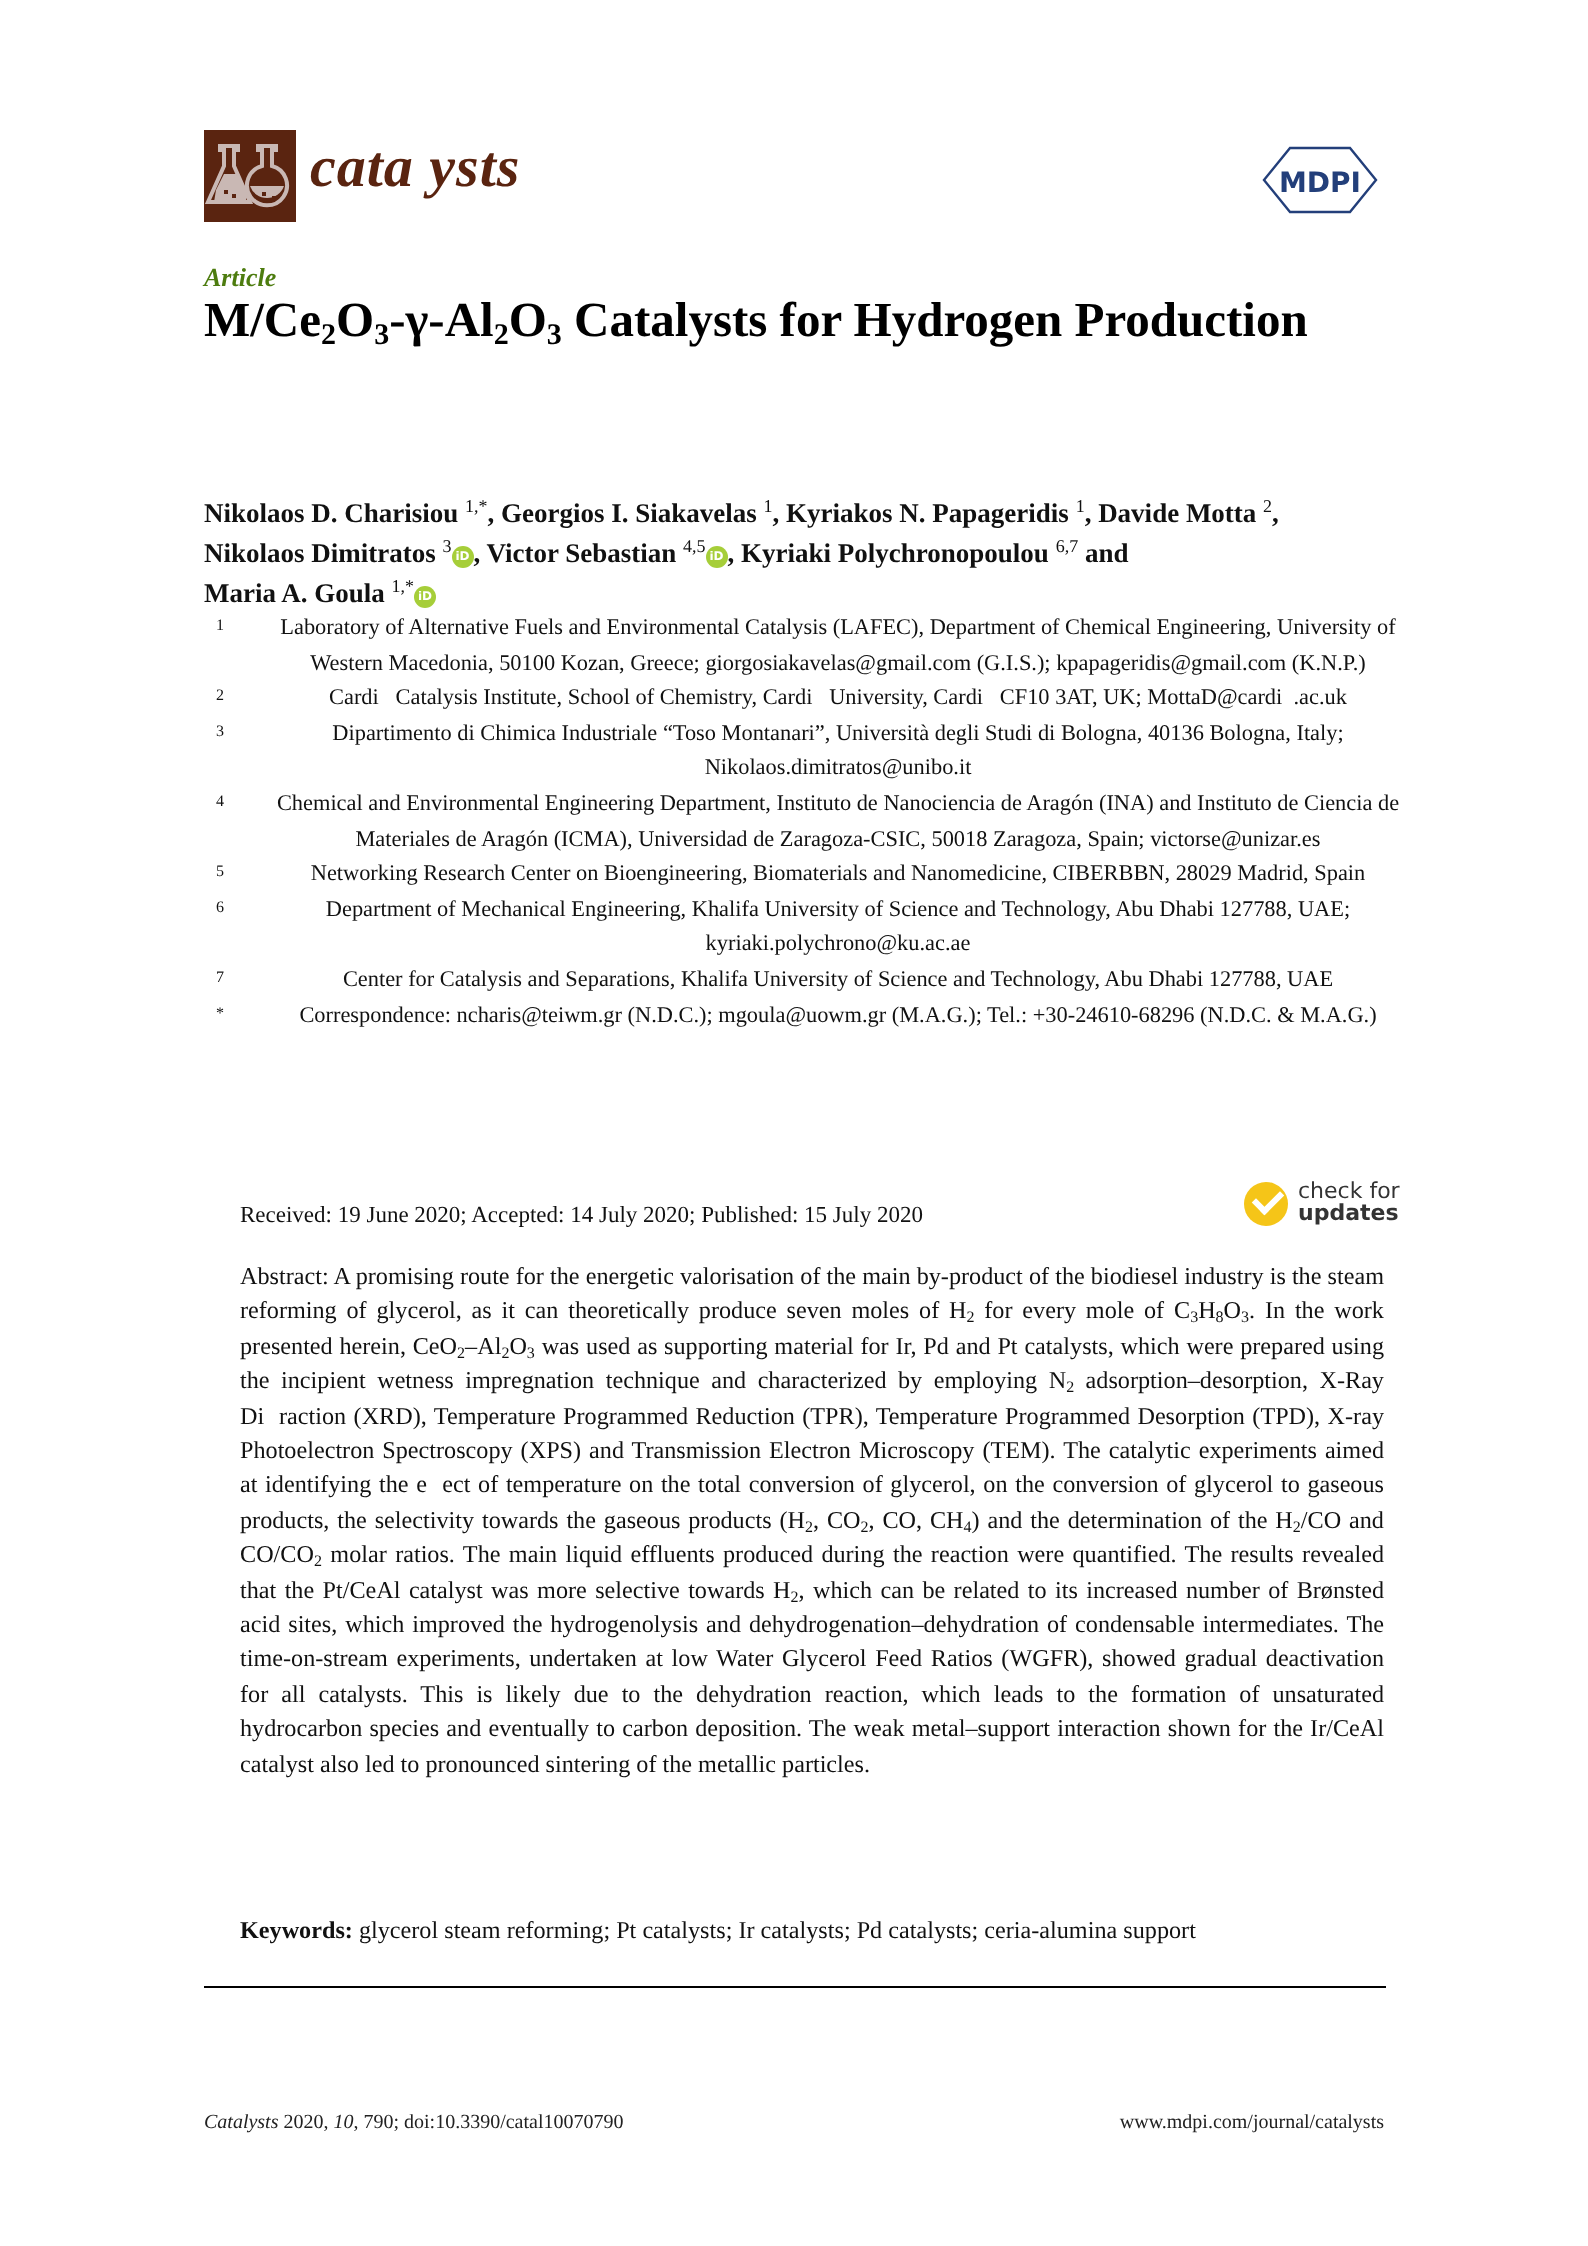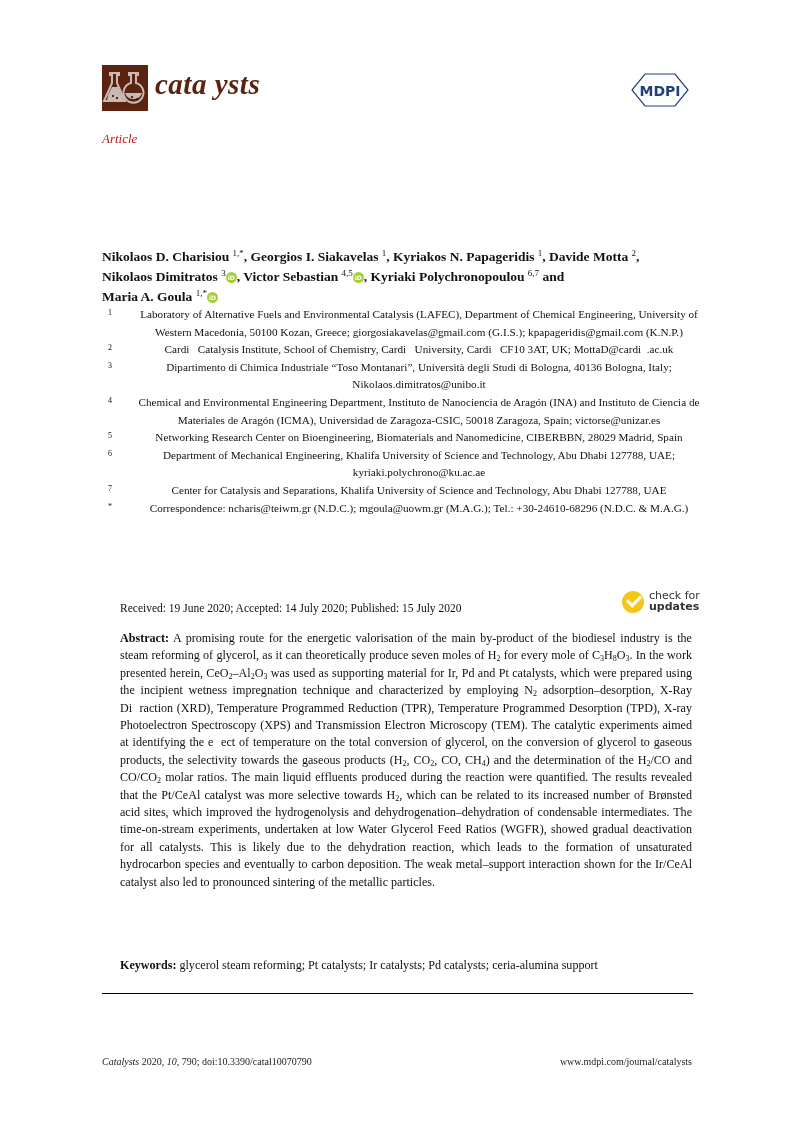--- a/index.html
+++ b/index.html
@@ -20,21 +20,21 @@
       font-family: "Liberation Serif", serif;
       font-style: italic; font-weight: bold;
       font-size: 29px; color: #5a2410; letter-spacing: 0.5px;
     }
     .mdpi-logo { left: 631px; top: 73px; width: 58px; height: 34px; }
 
     
     .article-type {
       left: 102px; top: 131px;
       font-family: "Liberation Serif", serif; font-style: italic;
-      font-size: 13px; color: #b91c1c;
+      font-size: 13px; color: #4d7c0f; font-weight: bold;
     }
     .title {
       left: 102px; top: 146px; width: 600px;
       font-family: "Liberation Serif", serif; font-weight: bold;
       font-size: 24.5px; line-height: 29px; color: #000;
     }
     .title sub { font-size: 15px; vertical-align: -4px; line-height: 0; }
 
     
     .authors {
@@ -79,21 +79,21 @@
       font-family: "DejaVu Sans", sans-serif; font-size: 11px; line-height: 10.5px; color: #333;
     }
     .check-text .b { font-weight: bold; }
 
     
     .abstract {
       left: 120px; top: 630px; width: 572px;
       font-family: "Liberation Serif", serif;
       font-size: 12.1px; line-height: 17.4px; text-align: justify; color: #111;
     }
-    .abstract b { font-weight: bold; margin-top: 16px; }
+    .abstract b { font-weight: normal; margin-top: 16px; }
     .abstract sub { font-size: 8px; vertical-align: -2px; line-height: 0; }
 
     .keywords {
       left: 120px; top: 958px; width: 572px;
       font-family: "Liberation Serif", serif; font-size: 12.1px; color: #111;
     }
     .rule { left: 102px; top: 993px; width: 591px; height: 1px; background: #000; }
 
     
     .footer-left {
@@ -128,20 +128,21 @@
 
 <div class="abs mdpi-logo">
   <svg width="58" height="34" viewBox="0 0 58 34">
     <polygon points="14,1 44,1 57,17 44,33 14,33 1,17" fill="none" stroke="#233f7a" stroke-width="1.2"></polygon>
     <text x="29" y="23" text-anchor="middle" font-family="DejaVu Sans, sans-serif" font-weight="bold" font-size="14" fill="#233f7a">MDPI</text>
   </svg>
 </div>
 
 <div class="abs article-type">Article</div>
 <div class="abs title">
+  <div><span>M/Ce</span><sub>2</sub><span>O</span><sub>3</sub><span>-γ-Al</span><sub>2</sub><span>O</span><sub>3</sub><span> Catalysts for Hydrogen Production</span></div>
 </div>
 
 <div class="abs authors">
   <span><span>Nikolaos D. Charisiou</span> <sup>1,*</sup></span>,
   <span><span>Georgios I. Siakavelas</span> <sup>1</sup></span>,
   <span><span>Kyriakos N. Papageridis</span> <sup>1</sup></span>,
   <span><span>Davide Motta</span> <sup>2</sup></span>,<br>
   <span><span>Nikolaos Dimitratos</span> <sup>3</sup><span class="orcid">iD</span></span>,
   <span><span>Victor Sebastian</span> <sup>4,5</sup><span class="orcid">iD</span></span>,
   <span><span>Kyriaki Polychronopoulou</span> <sup>6,7</sup></span>

